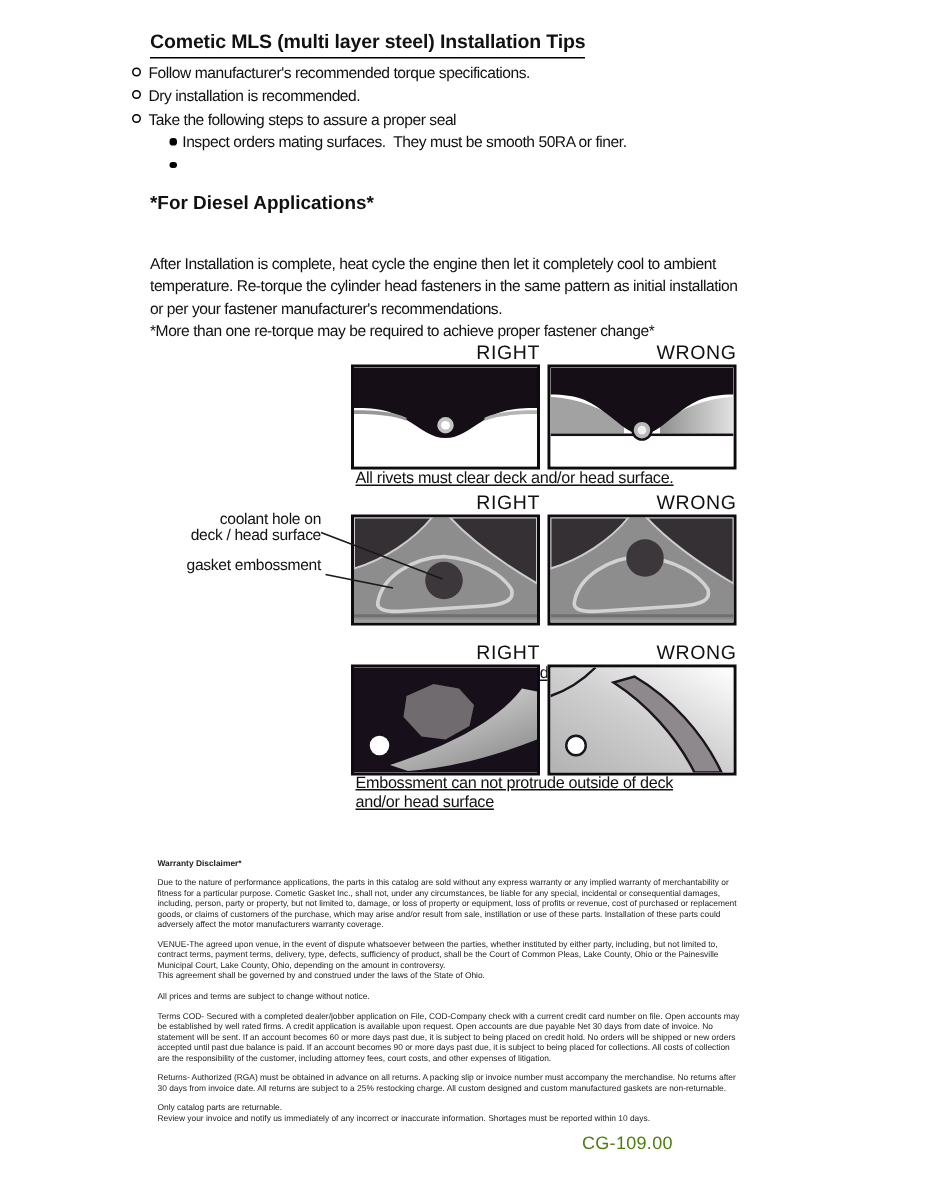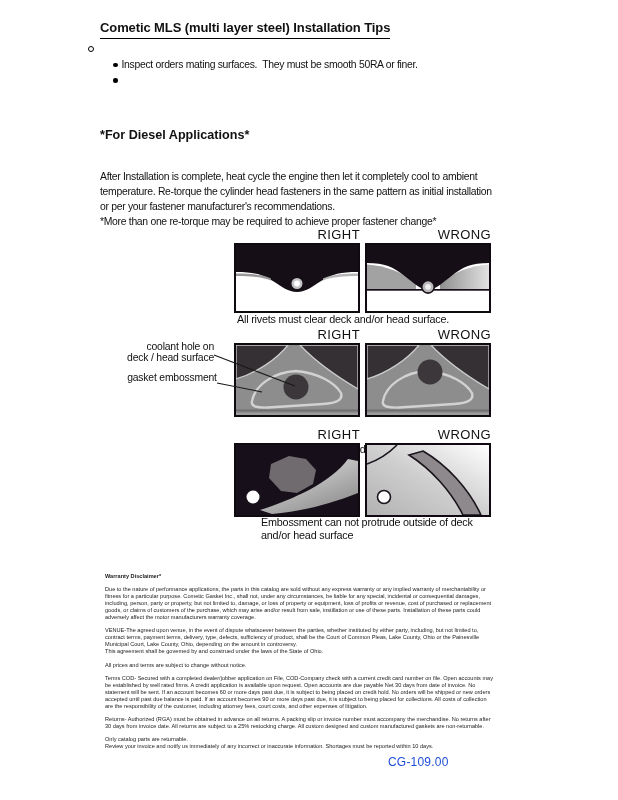--- a/index.html
+++ b/index.html
@@ -16,39 +16,41 @@
   .m-dot{display:inline-block;width:4.5px;height:4.5px;background:#000;border-radius:50%;
          margin-right:4px;vertical-align:1px;}
   .h2{position:absolute;left:100px;top:128px;font-size:12.6px;font-weight:bold;white-space:pre;}
   .body-p{position:absolute;left:100px;margin:0;font-size:10.4px;line-height:15px;
           letter-spacing:-0.3px;white-space:pre-line;}
   .fighead{font-size:13px;letter-spacing:0.4px;line-height:13px;margin-bottom:2px;}
   .figrow{position:absolute;left:0;width:618px;}
   .figcol{position:absolute;width:126px;text-align:right;}
   .figbox{border:2px solid #0f0a10;width:122px;background:#fff;line-height:0;}
   .figcap{position:absolute;margin:0;font-size:10.8px;line-height:12.5px;
-          letter-spacing:-0.2px;white-space:pre-line;}
+          letter-spacing:-0.2px;white-space:pre-line;text-decoration:underline;}
   .callout{position:absolute;font-size:10.4px;line-height:11.2px;letter-spacing:-0.2px;
            text-align:right;width:104px;white-space:pre-line;}
   .pointer-svg{position:absolute;left:110px;top:340px;pointer-events:none;}
   .legal{position:absolute;left:105px;top:573px;width:458px;font-size:5.6px;
          line-height:6.9px;color:#1c1c1c;}
   .legal .lh{font-weight:bold;margin:0 0 6.5px 0;}
   .legal p{margin:0 0 6.5px 0;white-space:pre-line;}
-  .pageno{position:absolute;left:388px;top:755px;font-size:12px;letter-spacing:0.2px;color:#1d4ed8;}
+  .pageno{position:absolute;left:388px;top:755px;font-size:12px;letter-spacing:0.2px;color:#4d7c0f;}
 </style>
 </head>
 <body>
 
 <div class="page">
 
   <div class="title">Cometic MLS (multi layer steel) Installation Tips</div>
 
   <ul class="tips">
-    <li><span class="m-circ"></span></li>
+    <li><span class="m-circ"></span><span>Follow manufacturer's recommended torque specifications.</span></li>
+    <li><span class="m-circ"></span><span>Dry installation is recommended.</span></li>
+    <li><span class="m-circ"></span><span>Take the following steps to assure a proper seal</span></li>
     <li class="sub"><span class="m-dot"></span><span>Inspect orders mating surfaces.  They must be smooth 50RA or finer.</span></li>
     <li class="sub"><span class="m-dot"></span></li>
   </ul>
 
   <div class="h2">*For Diesel Applications*</div>
   <p class="body-p" style="top:169px;">After Installation is complete, heat cycle the engine then let it completely cool to ambient
 temperature. Re-torque the cylinder head fasteners in the same pattern as initial installation
 or per your fastener manufacturer's recommendations.</p>
   <p class="body-p" style="top:214px;">*More than one re-torque may be required to achieve proper fastener change*</p>
 
@@ -114,21 +116,21 @@
           <path d="M16 56 C19 40 38 27 60 26 C83 28 99 38 105 48 C107 55 101 58 87 59 L32 62.5 C21 63 14.5 61.5 16 56 Z" fill="none" stroke="#d2d2d2" stroke-width="2.4"></path>
           <circle cx="63" cy="27" r="12.5" fill="#3b373b"></circle>
           <rect y="64.5" width="122" height="2" fill="#707070"></rect>
           <rect y="68" width="122" height="2" fill="#9d9d9d"></rect>
         </svg>
       </div>
     </div>
   </div>
   <div class="callout" style="left:110px;top:341px;">coolant hole on
 deck / head surface</div>
-  <div class="callout" style="left:120px;top:372px;text-align:center;">gasket embossment</div>
+  <div class="callout" style="left:110px;top:372px;">gasket embossment</div>
   <svg class="pointer-svg" width="200" height="60" viewBox="0 0 200 60">
     <line x1="104" y1="15" x2="185" y2="46" stroke="#1a1a1a" stroke-width="1.1"></line>
     <line x1="107" y1="43" x2="152" y2="52" stroke="#1a1a1a" stroke-width="1.1"></line>
   </svg>
   <p class="figcap" style="left:239px;top:415px;margin-top:28px;">All holes must be contained by an embossment.</p>
 
   <div class="figrow" style="top:428px;">
     <div class="figcol" style="left:234px;">
       <div class="fighead">RIGHT</div>
       <div class="figbox" style="height:70px;">
@@ -158,21 +160,21 @@
             </linearGradient>
           </defs>
           <rect width="122" height="70" fill="url(#g3w)"></rect>
           <path d="M30 0 C22 8 12 15 0 19" stroke="#1a141c" stroke-width="1.6" fill="none"></path>
           <path d="M56 6 C80 20 102 44 114 70 L96 70 C84 46 64 24 42 10 Z" fill="#8d898d" stroke="#1a141c" stroke-width="1.6"></path>
           <circle cx="17" cy="52" r="6.5" fill="#ffffff" stroke="#1a141c" stroke-width="1.6"></circle>
         </svg>
       </div>
     </div>
   </div>
-  <p class="figcap" style="left:237px;top:516px;margin-left:24px;">Embossment can not protrude outside of deck
+  <p class="figcap" style="left:237px;top:516px;">Embossment can not protrude outside of deck
 and/or head surface</p>
 
   <div class="legal">
     <p class="lh">Warranty Disclaimer*</p>
     <p>Due to the nature of performance applications, the parts in this catalog are sold without any express warranty or any implied warranty of merchantability or
 fitness for a particular purpose.  Cometic Gasket Inc., shall not, under any circumstances, be liable for any special, incidental or consequential damages,
 including, person, party or property, but not limited to, damage, or loss of property or equipment, loss of profits or revenue, cost of purchased or replacement
 goods, or claims of customers of the purchase, which may arise and/or result from sale, instillation or use of these parts.  Installation of these parts could
 adversely affect the motor manufacturers warranty coverage.</p>
     <p>VENUE-The agreed upon venue, in the event of dispute whatsoever between the parties, whether instituted by either party, including, but not limited to,

